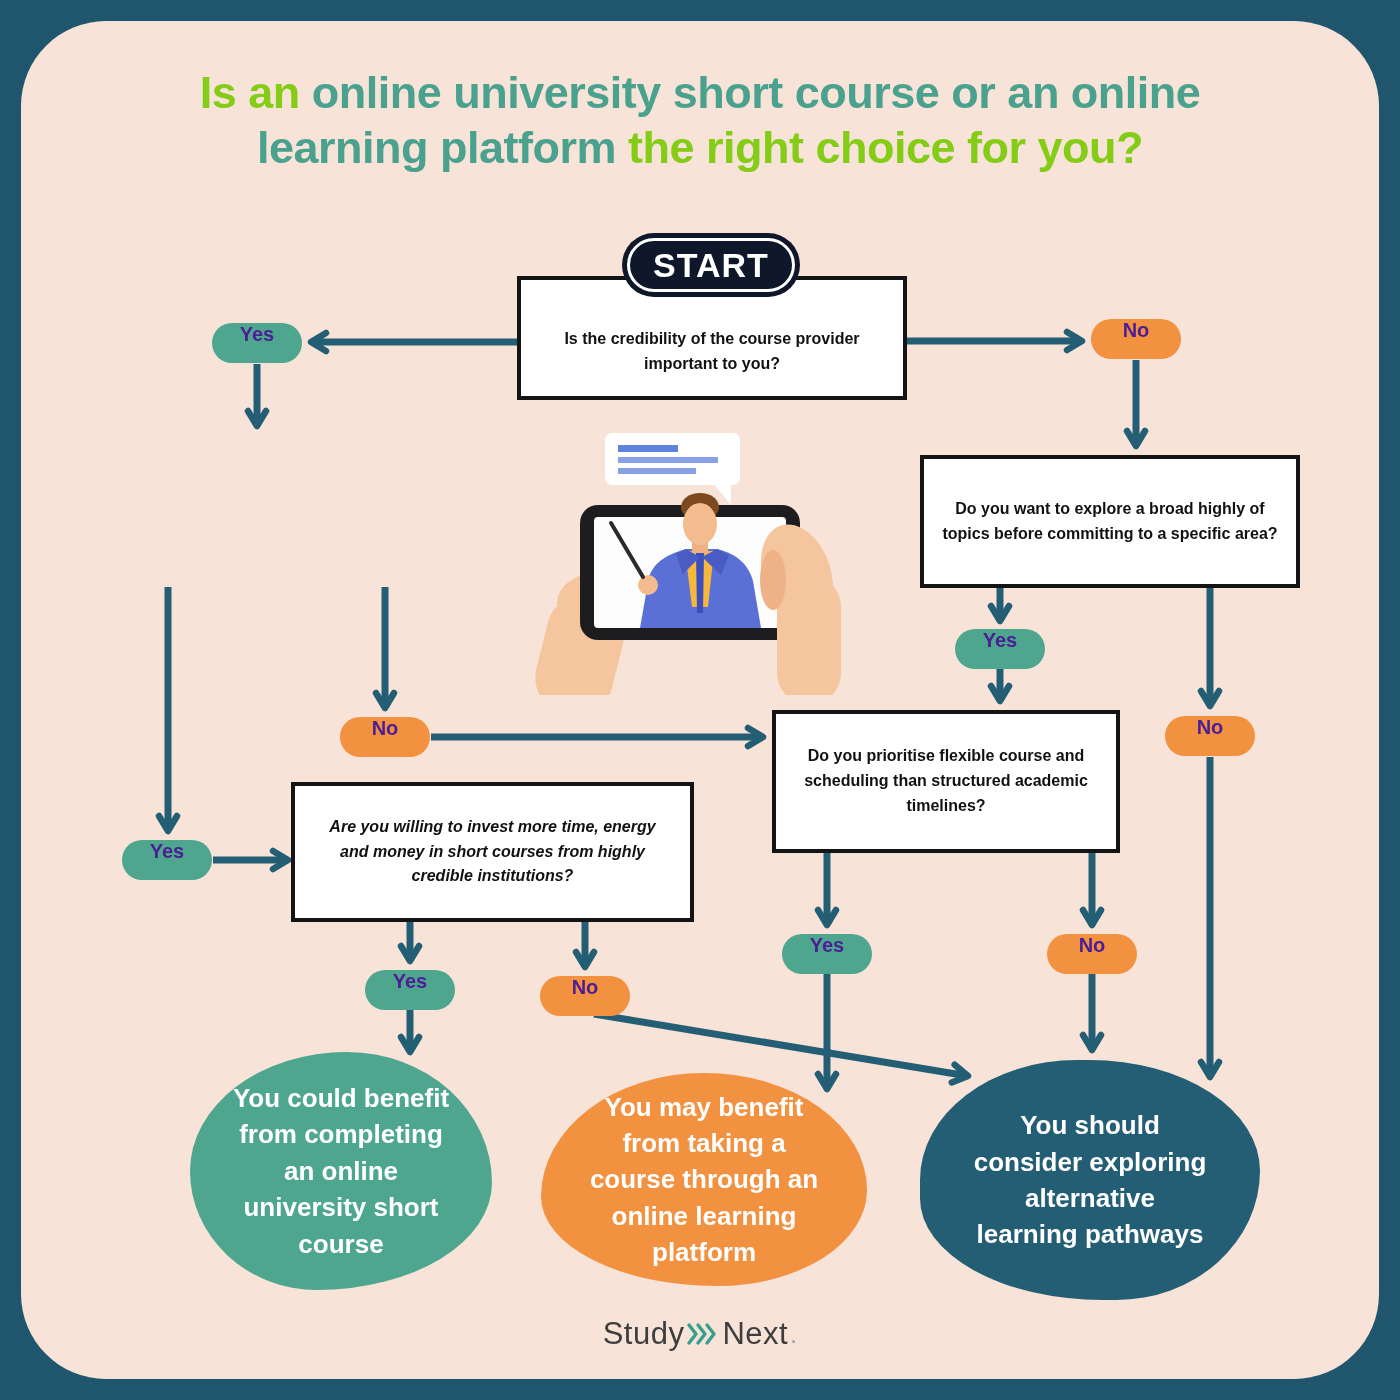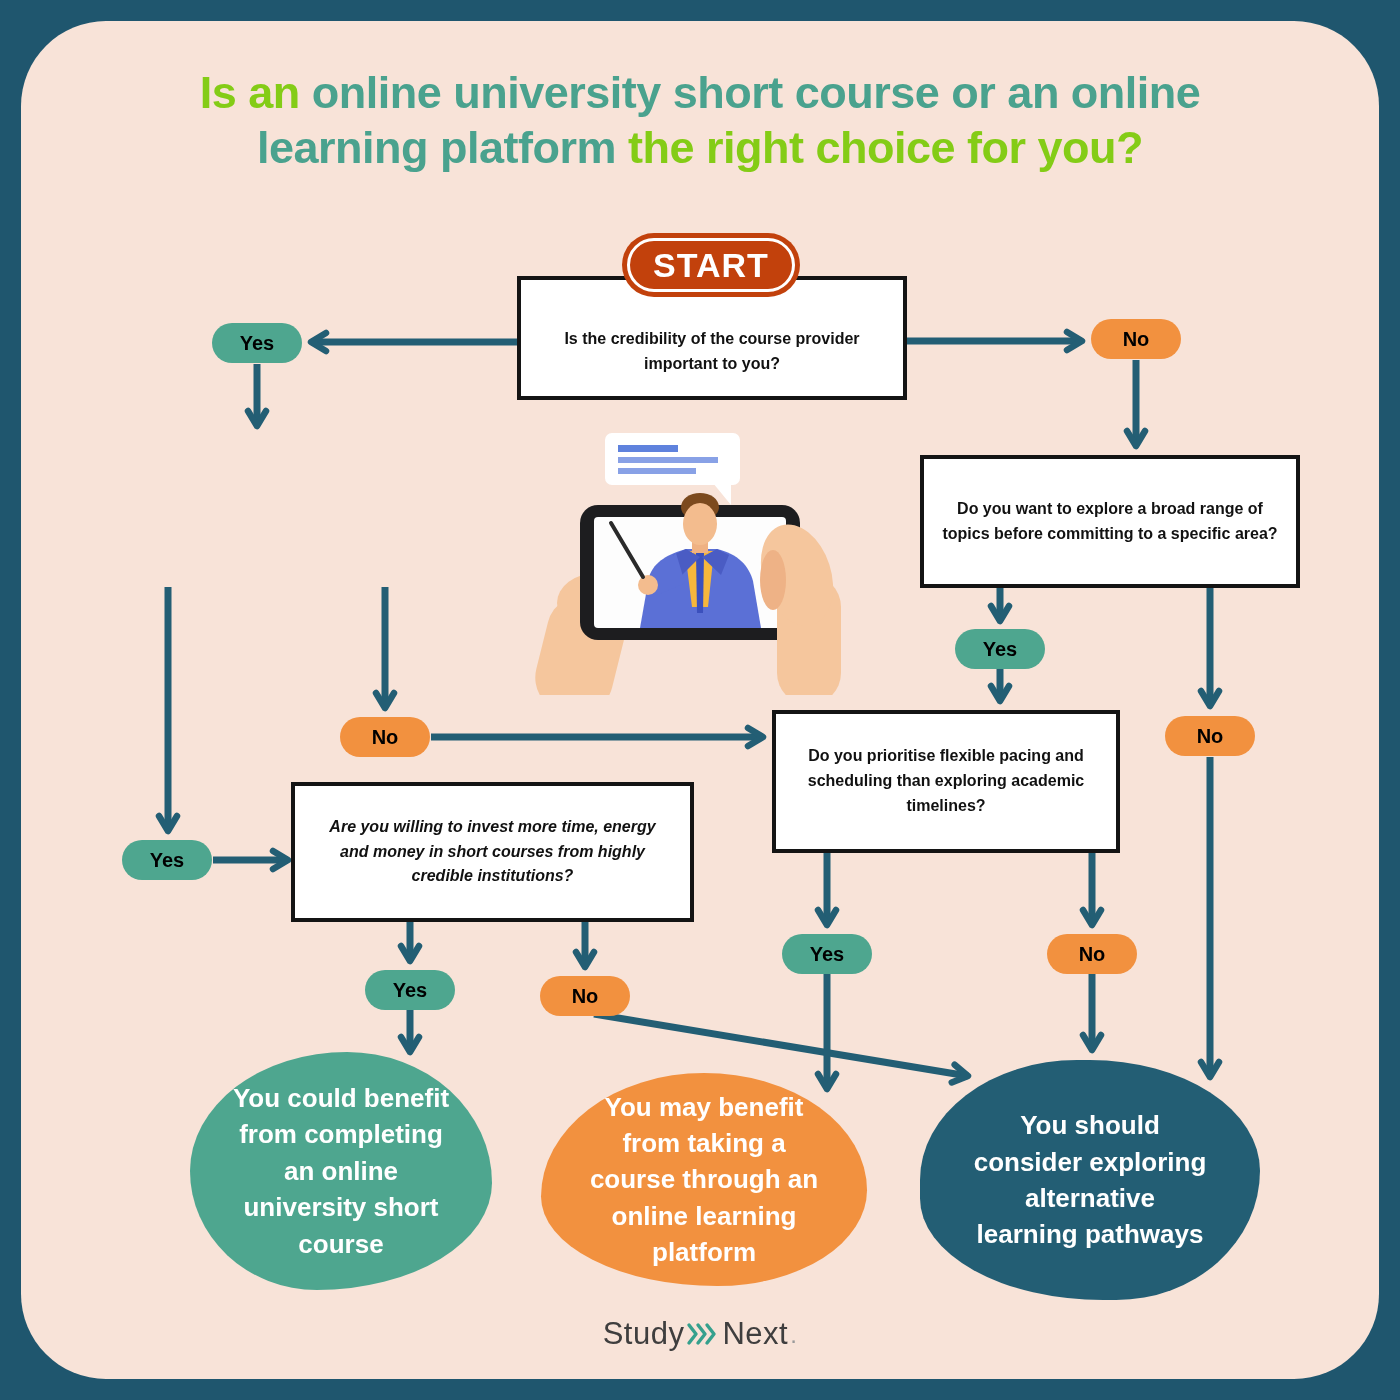--- a/index.html
+++ b/index.html
@@ -9,24 +9,24 @@
   .abs{position:absolute;}
 
   .title{left:0;right:0;top:66px;text-align:center;font-size:45px;font-weight:800;line-height:1.22;letter-spacing:-0.5px;}
   .t-dark{color:#84cc16;}
   .t-green{color:#4aa28e;}
 
   .arrows{left:0;top:0;width:1400px;height:1400px;pointer-events:none;}
 
   .qbox{background:#ffffff;border:4px solid #141414;color:#111;font-weight:700;font-size:16px;line-height:1.55;text-align:center;display:flex;align-items:center;justify-content:center;box-sizing:border-box;}
 
-  .start{background:#c2410c;border-radius:999px;display:flex;align-items:center;justify-content:center;color:#fff;font-weight:800;font-size:34px;letter-spacing:1px;z-index:5;}
+  .start{background:#0f172a;border-radius:999px;display:flex;align-items:center;justify-content:center;color:#fff;font-weight:800;font-size:34px;letter-spacing:1px;z-index:5;}
   .start-ring{position:absolute;inset:5px;border:3px solid #fff;border-radius:999px;pointer-events:none;}
 
-  .pill{width:90px;height:40px;border-radius:20px;display:flex;align-items:center;justify-content:center;color:#000000;font-weight:700;font-size:20px;z-index:4;}
+  .pill{width:90px;height:40px;border-radius:20px;display:flex;align-items:flex-start;justify-content:center;color:#4c1d95;font-weight:700;font-size:20px;z-index:4;}
   .pill.green{background:#4ea68f;}
   .pill.orange{background:#f2913f;}
 
   .bubble{display:flex;align-items:center;justify-content:center;text-align:center;color:#fff;font-weight:700;font-size:26px;line-height:1.4;box-sizing:border-box;z-index:3;}
   .bubble.green{background:#4ea68f;border-radius:52% 48% 58% 42% / 50% 55% 45% 50%;}
   .bubble.orange{background:#f2913f;border-radius:50% 50% 46% 54% / 58% 55% 45% 42%;}
   .bubble.dark{background:#235e74;border-radius:48% 52% 44% 56% / 52% 48% 56% 44%;}
 
   .footer-logo{left:0;right:0;top:1316px;display:flex;align-items:center;justify-content:center;gap:2px;font-size:31px;font-weight:500;color:#3f3e3e;letter-spacing:0.5px;}
   .logo-dot{color:#9a9a9a;font-size:24px;align-self:flex-end;padding-bottom:3px;}
@@ -71,29 +71,29 @@
       <path d="M1092,974 L1092,1050" marker-end="url(#vhead)"></path>
     </g>
   </svg>
 
   <div class="abs qbox" style="left:517px;top:276px;width:390px;height:124px;padding:34px 28px 6px;">
     <span>Is the credibility of the course provider important to you?</span>
   </div>
 
 
   <div class="abs qbox" style="left:920px;top:455px;width:380px;height:133px;padding:0 14px;">
-    <span>Do you want to explore a broad range of topics before committing to a specific area?</span>
+    <span>Do you want to explore a broad highly of topics before committing to a specific area?</span>
   </div>
 
   <div class="abs qbox" style="left:291px;top:782px;width:403px;height:140px;padding:0 18px;font-style:italic;">
     <span>Are you willing to invest more time, energy and money in short courses from highly credible institutions?</span>
   </div>
 
   <div class="abs qbox" style="left:772px;top:710px;width:348px;height:143px;padding:0 14px;">
-    <span>Do you prioritise flexible pacing and scheduling than exploring academic timelines?</span>
+    <span>Do you prioritise flexible course and scheduling than structured academic timelines?</span>
   </div>
 
   <div class="abs start" style="left:622px;top:233px;width:178px;height:64px;">
     <div class="start-ring"></div>
     <span>START</span>
   </div>
 
   <div class="abs pill green" style="left:212px;top:323px;">
       <span>Yes</span>
     </div>

